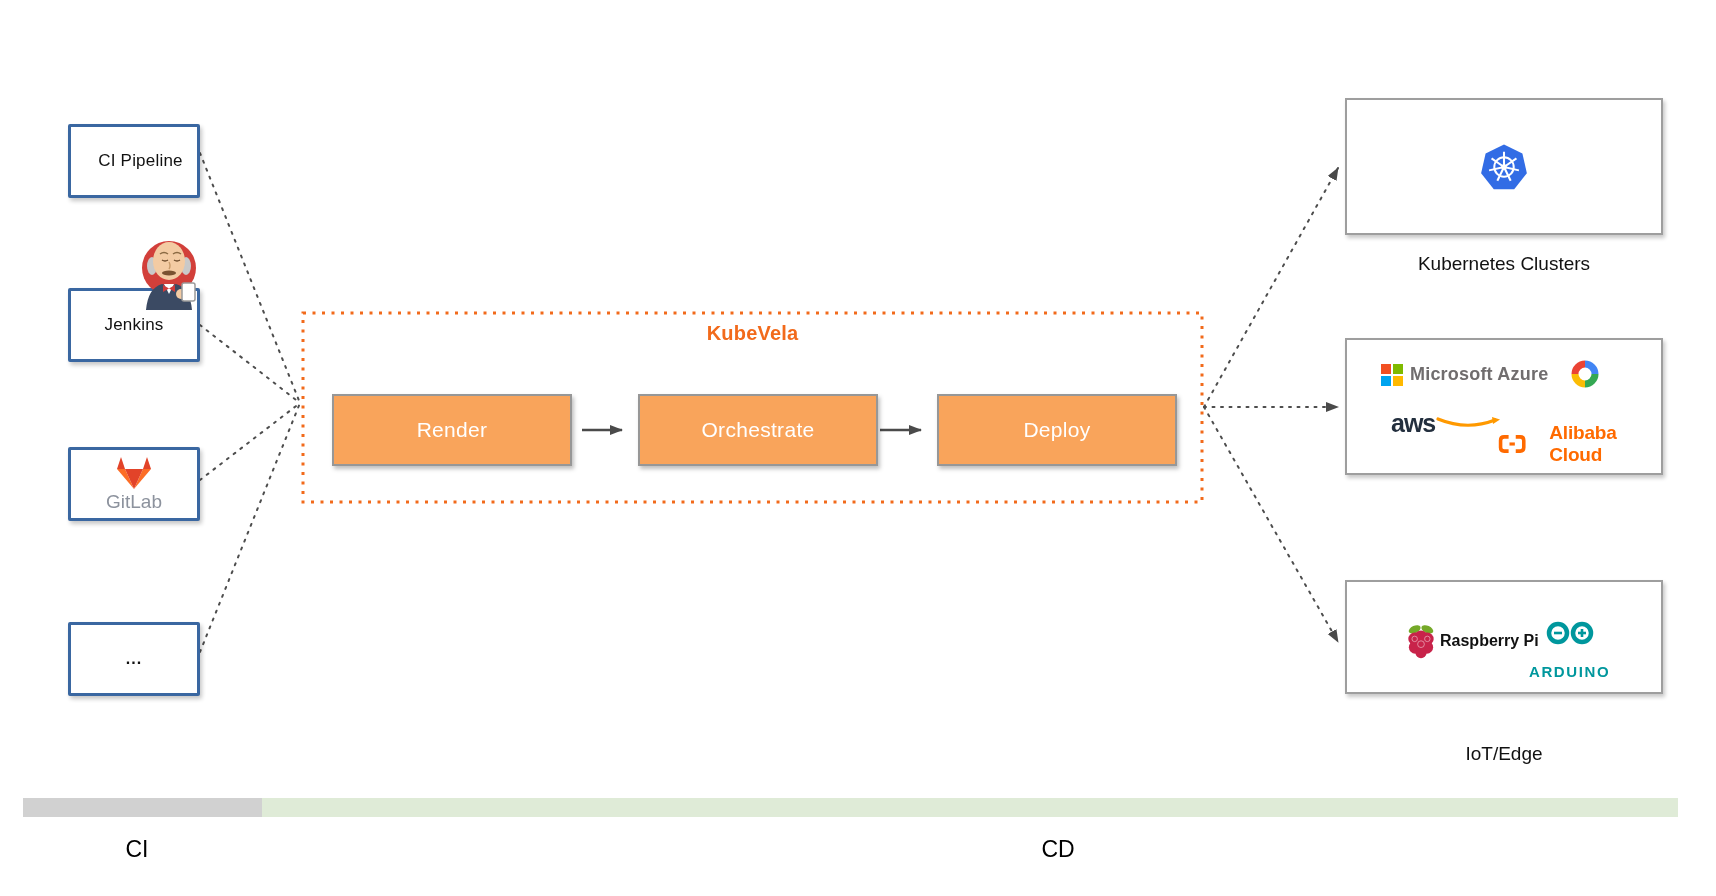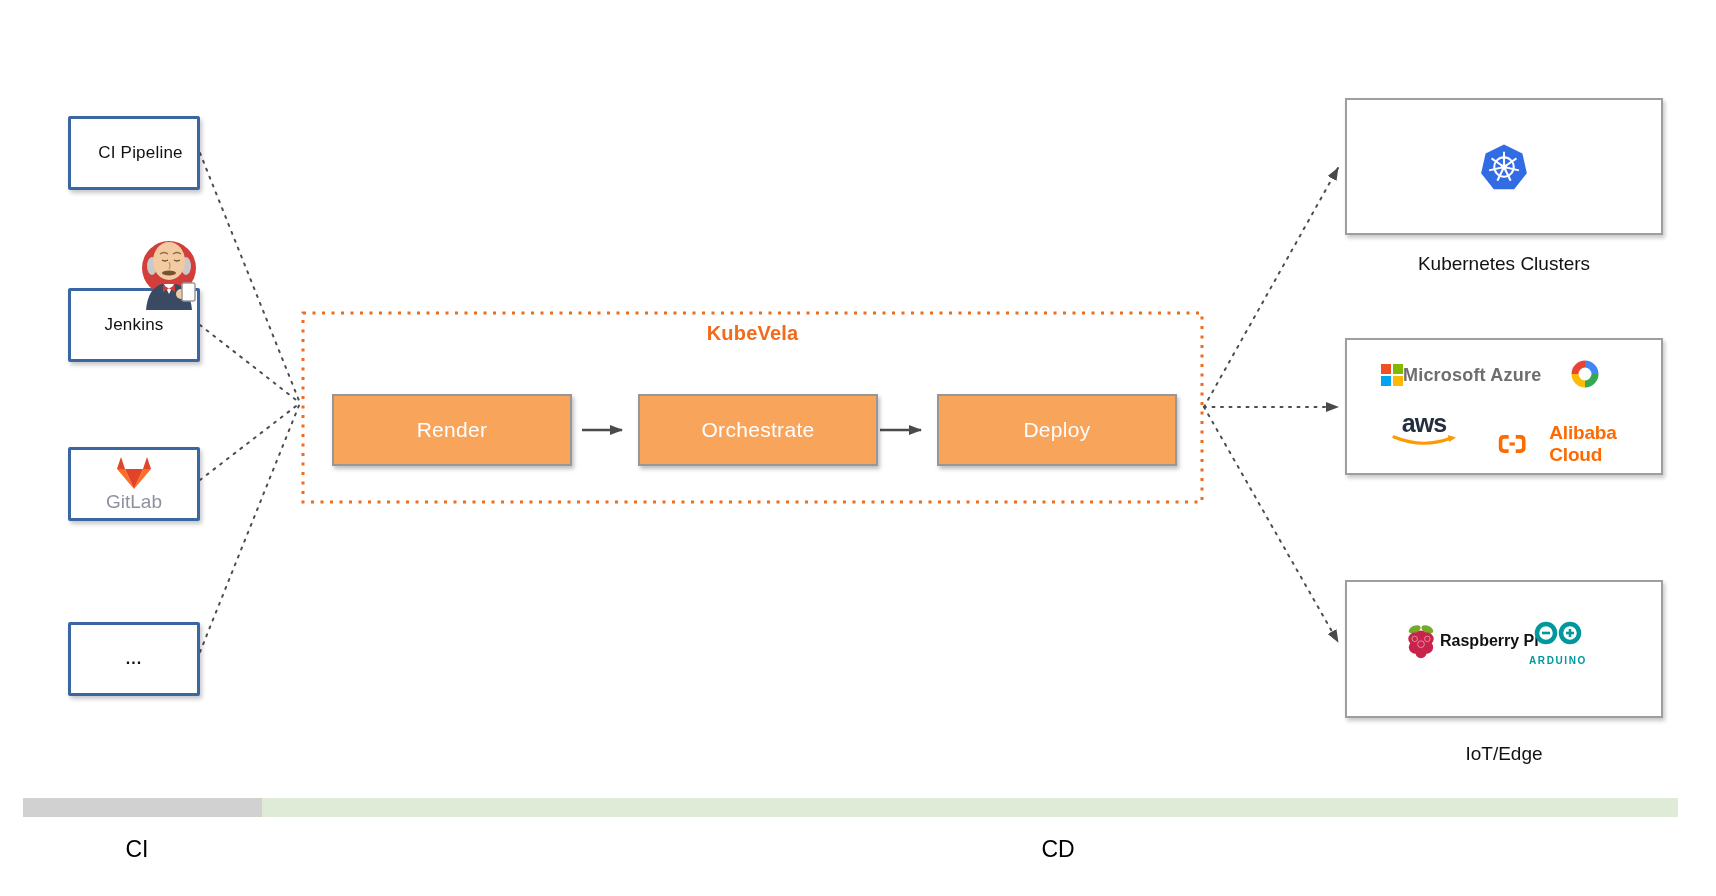--- a/index.html
+++ b/index.html
@@ -38,35 +38,35 @@
     position:absolute;left:1345px;width:318px;background:#ffffff;
     border:2px solid #9e9e9e;box-sizing:border-box;
     box-shadow:2px 3px 4px rgba(0,0,0,0.22);z-index:2;
   }
   .target-caption{
     position:absolute;left:1344px;width:320px;text-align:center;
     font-size:19px;color:#111;z-index:2;
   }
 
   
-  .azure-group{position:absolute;left:34px;top:24px;display:flex;align-items:center;}
+  .azure-group{position:absolute;left:34px;top:24px;display:flex;gap:7px;}
   .ms-squares{display:grid;grid-template-columns:10px 10px;grid-template-rows:10px 10px;gap:2px;}
   .ms-squares i{display:block;}
   .azure-text{font-size:18px;color:#706d6e;font-weight:600;letter-spacing:.2px;}
   .gcloud{position:absolute;left:218px;top:16px;}
-  .aws-group{position:absolute;left:44px;top:72px;display:flex;flex-direction:column;align-items:center;}
+  .aws-group{position:absolute;left:44px;top:72px;display:flex;flex-direction:row;align-items:center;}
   .aws-text{font-size:25px;font-weight:700;color:#232f3e;letter-spacing:-1px;line-height:22px;}
   .alibaba-group{position:absolute;left:150px;top:82px;display:flex;align-items:center;gap:22px;}
   .alibaba-text{font-size:19px;font-weight:700;color:#ff6a00;letter-spacing:-0.2px;}
 
   
   .rpi-group{position:absolute;left:58px;top:40px;display:flex;align-items:center;gap:3px;}
   .rpi-text{font-size:16px;font-weight:700;color:#111;}
   .arduino-group{position:absolute;left:182px;top:38px;display:flex;flex-direction:column;align-items:center;}
-  .arduino-text{font-size:10px;font-weight:700;color:#00979d;letter-spacing:1.6px;margin-top:8px;}
+  .arduino-text{font-size:15px;font-weight:700;color:#00979d;letter-spacing:1.6px;margin-top:16px;}
 
   
   .bar{position:absolute;left:23px;top:798px;width:1655px;height:19px;display:flex;z-index:1;}
   .bar-gray{width:239px;height:19px;background:#d1d1d1;}
   .bar-green{flex:1;height:19px;background:#dfebd7;}
   .footer-label{position:absolute;width:100px;top:836px;text-align:center;font-size:23px;color:#000;}
 </style>
 </head>
 <body>
 
@@ -87,21 +87,21 @@
     <line x1="200" y1="652" x2="300" y2="403" stroke="#4d4d4d" stroke-width="2" stroke-dasharray="2 6.5" stroke-linecap="round"></line>
 
     <line x1="1204" y1="407" x2="1338" y2="168" stroke="#4d4d4d" stroke-width="2" stroke-dasharray="2 6.5" stroke-linecap="round" marker-end="url(#arrow)"></line>
     <line x1="1204" y1="407" x2="1338" y2="407" stroke="#4d4d4d" stroke-width="2" stroke-dasharray="2 6.5" stroke-linecap="round" marker-end="url(#arrow)"></line>
     <line x1="1204" y1="407" x2="1338" y2="642" stroke="#4d4d4d" stroke-width="2" stroke-dasharray="2 6.5" stroke-linecap="round" marker-end="url(#arrow)"></line>
 
     <line x1="582" y1="430" x2="622" y2="430" stroke="#4a4a4a" stroke-width="2.5" marker-end="url(#arrow)"></line>
     <line x1="880" y1="430" x2="921" y2="430" stroke="#4a4a4a" stroke-width="2.5" marker-end="url(#arrow)"></line>
   </svg>
 
-  <div class="src-box" style="top:116px;padding-left:13px;">
+  <div class="src-box" style="top:124px;padding-left:13px;">
     <span class="src-label">CI Pipeline</span>
   </div>
 
   <div class="src-box" style="top:288px;">
     <span class="src-label">Jenkins</span>
   </div>
 
   <svg class="jenkins-mascot" viewBox="0 0 58 84">
     <circle cx="29" cy="42" r="27" fill="#d23f3a"></circle>
     <ellipse cx="12" cy="40" rx="5" ry="9" fill="#c9c9c9"></ellipse>
@@ -195,21 +195,21 @@
     <div class="alibaba-group">
       <svg width="34" height="24" viewBox="0 0 34 24">
         <path d="M13,4 L8,4 Q4,4 4,8 L4,16 Q4,20 8,20 L13,20" stroke="#ff6a00" stroke-width="4" fill="none"></path>
         <path d="M21,4 L26,4 Q30,4 30,8 L30,16 Q30,20 26,20 L21,20" stroke="#ff6a00" stroke-width="4" fill="none"></path>
         <line x1="14" y1="12" x2="20" y2="12" stroke="#ff6a00" stroke-width="3.5"></line>
       </svg>
       <span class="alibaba-text">Alibaba Cloud</span>
     </div>
   </div>
 
-  <div class="target-box" style="top:580px;height:138px;">
+  <div class="target-box" style="top:580px;height:114px;">
     <div class="rpi-group">
       <svg width="32" height="38" viewBox="0 0 30 36">
         <ellipse cx="9" cy="7" rx="6" ry="3.4" fill="#75a928" transform="rotate(-24 9 7)"></ellipse>
         <ellipse cx="21" cy="7" rx="6" ry="3.4" fill="#75a928" transform="rotate(24 21 7)"></ellipse>
         <g fill="#c8234a">
           <circle cx="9" cy="16" r="6"></circle>
           <circle cx="21" cy="16" r="6"></circle>
           <circle cx="15" cy="14" r="6"></circle>
           <circle cx="9.5" cy="24" r="6"></circle>
           <circle cx="20.5" cy="24" r="6"></circle>

